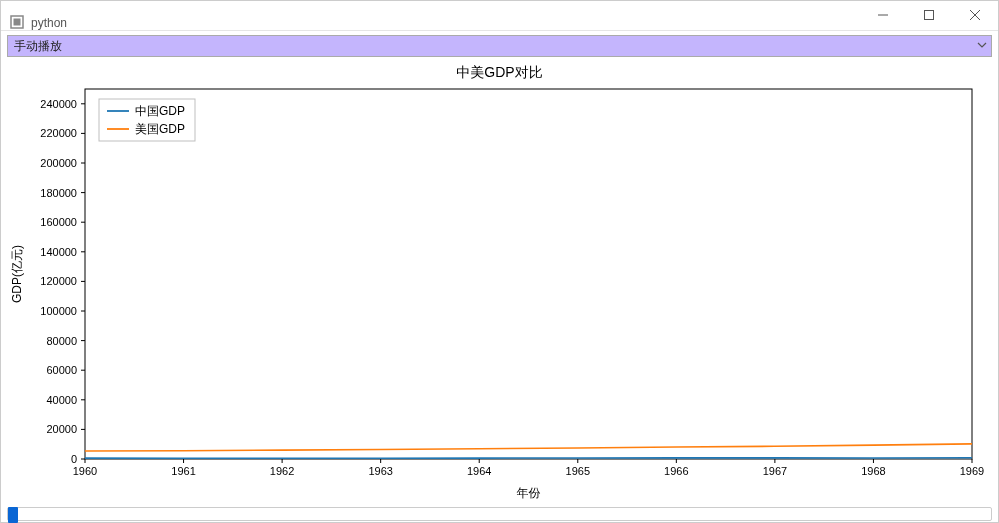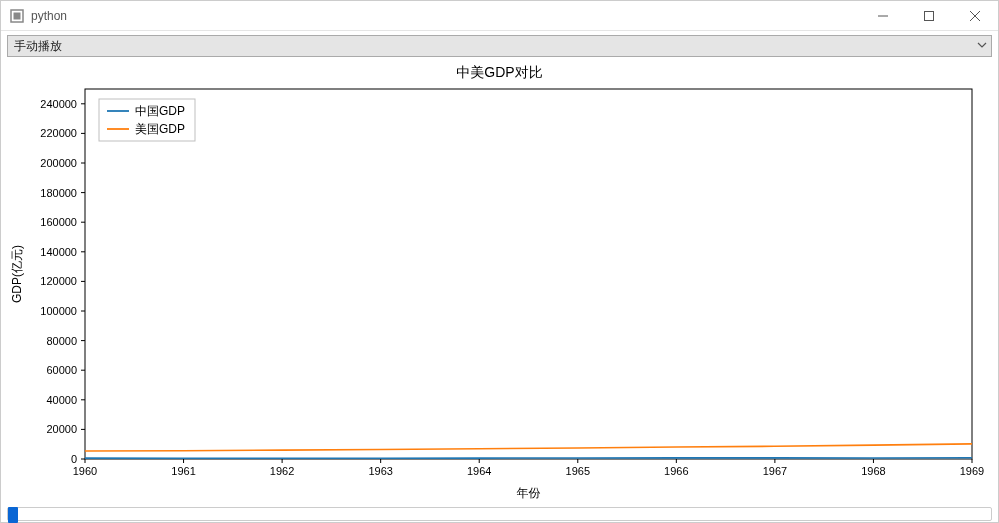--- a/index.html
+++ b/index.html
@@ -1,24 +1,24 @@
 <!DOCTYPE html>
 <html><head>
 <meta charset="utf-8">
 <style>
   * { box-sizing: border-box; margin: 0; padding: 0; }
   html, body { width: 999px; height: 523px; font-family: "Microsoft YaHei", "SimSun", Arial, sans-serif; font-size: 12px; background: #fff; overflow: hidden; }
   .window { width: 100%; height: 100%; display: flex; flex-direction: column; border: 1px solid #ccc; background: #fff; }
-  .titlebar { height: 30px; display: flex; align-items: center; background: #fff; color: #555; border-bottom: 1px solid #e5e5e5; }
+  .titlebar { height: 30px; display: flex; align-items: flex-end; background: #fff; color: #555; border-bottom: 1px solid #e5e5e5; }
   .titlebar .app-icon { width: 16px; height: 16px; margin: 0 6px 0 8px; display: flex; align-items: center; justify-content: center; }
   .titlebar .title-text { flex: 0 0 auto; font-size: 12px; }
   .titlebar .spacer { flex: 1; }
   .winbtn { width: 46px; height: 30px; display: flex; align-items: center; justify-content: center; color: #555; }
   .content { flex: 1; display: flex; flex-direction: column; padding: 4px 6px 6px 6px; }
-  .dropdown { position: relative; width: 100%; height: 22px; border: 1px solid #aaa; background: #e5e5e5; display: flex; align-items: center; padding: 0 22px 0 6px; font-size: 12px; color: #222; }
+  .dropdown { position: relative; width: 100%; height: 22px; border: 1px solid #aaa; background: #c4b5fd; display: flex; align-items: center; padding: 0 22px 0 6px; font-size: 12px; color: #222; }
   .dropdown .chev { position: absolute; right: 4px; top: 50%; transform: translateY(-50%); color: #555; }
   .chart-wrap { flex: 1; position: relative; margin-top: 6px; }
   svg.chart { width: 100%; height: 100%; display: block; }
   .axis-text { font-size: 11px; fill: #000; }
   .axis-label { font-size: 12px; fill: #000; }
   .chart-title { font-size: 14px; fill: #000; }
   .legend-box { fill: #fff; stroke: #bfbfbf; stroke-width: 1; }
   .legend-text { font-size: 12px; fill: #000; }
   .slider-row { height: 18px; display: flex; align-items: center; margin-top: 2px; }
   .slider-track { position: relative; flex: 1; height: 14px; background: #fff; border: 1px solid #ccc; border-radius: 2px; }

